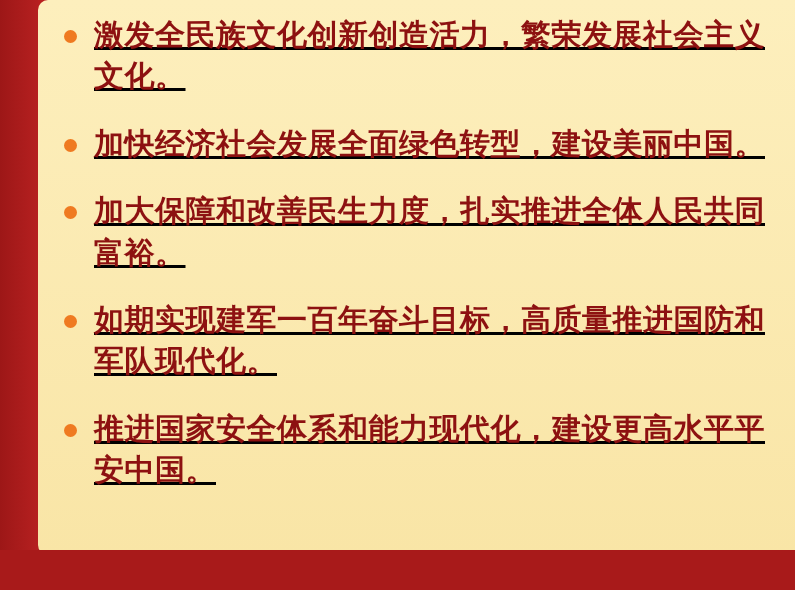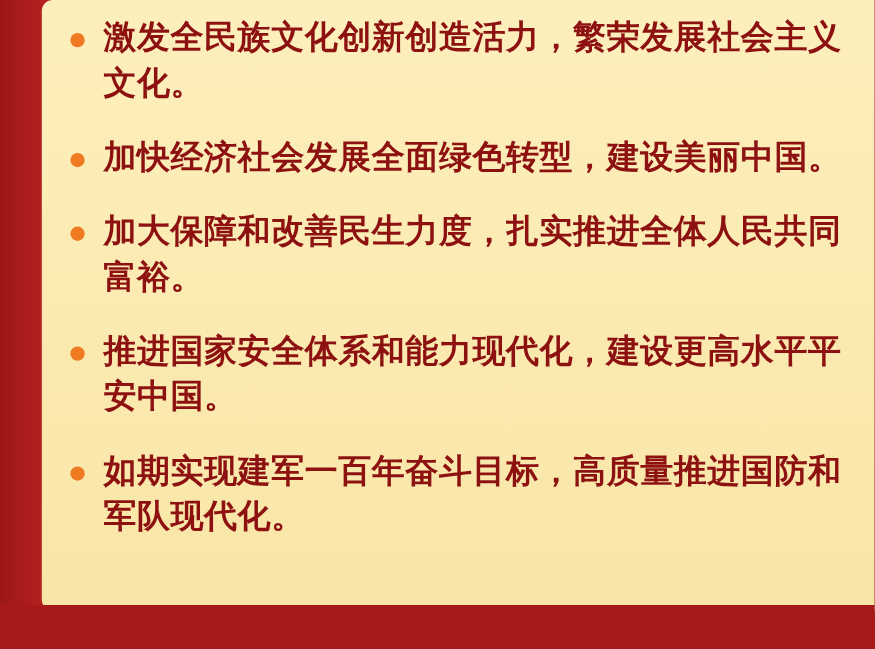--- a/index.html
+++ b/index.html
@@ -48,20 +48,21 @@
     left: 0;
     top: 0;
     width: 38px;
     height: 590px;
     background: linear-gradient(90deg, #9d1717 0%, #b52020 100%);
   }
   ul.bullet-list {
     list-style: none;
     margin: 0;
     padding: 0;
+    text-decoration: underline;
   }
   li.bullet-item {
     position: relative;
     display: block;
     padding-left: 36px;
     margin-bottom: 26px;
     color: #8d1111;
     font-size: 30px;
     line-height: 1.38;
     letter-spacing: 0.5px;
@@ -102,24 +103,24 @@
       <li class="bullet-item">
         <span class="bullet-dot"></span>
         <span class="item-text">加快经济社会发展全面绿色转型，建设美丽中国。</span>
       </li>
       <li class="bullet-item">
         <span class="bullet-dot"></span>
         <span class="item-text">加大保障和改善民生力度，扎实推进全体人民共同富裕。</span>
       </li>
       <li class="bullet-item">
         <span class="bullet-dot"></span>
-        <span class="item-text">推进国家安全体系和能力现代化，建设更高水平平安中国。</span>
+        <span class="item-text">如期实现建军一百年奋斗目标，高质量推进国防和军队现代化。</span>
       </li>
       <li class="bullet-item">
         <span class="bullet-dot"></span>
-        <span class="item-text">如期实现建军一百年奋斗目标，高质量推进国防和军队现代化。</span>
+        <span class="item-text">推进国家安全体系和能力现代化，建设更高水平平安中国。</span>
       </li>
     </ul>
   </div>
 
   <div id="bottom-band"></div>
 
 </div>
 
 </body></html>

